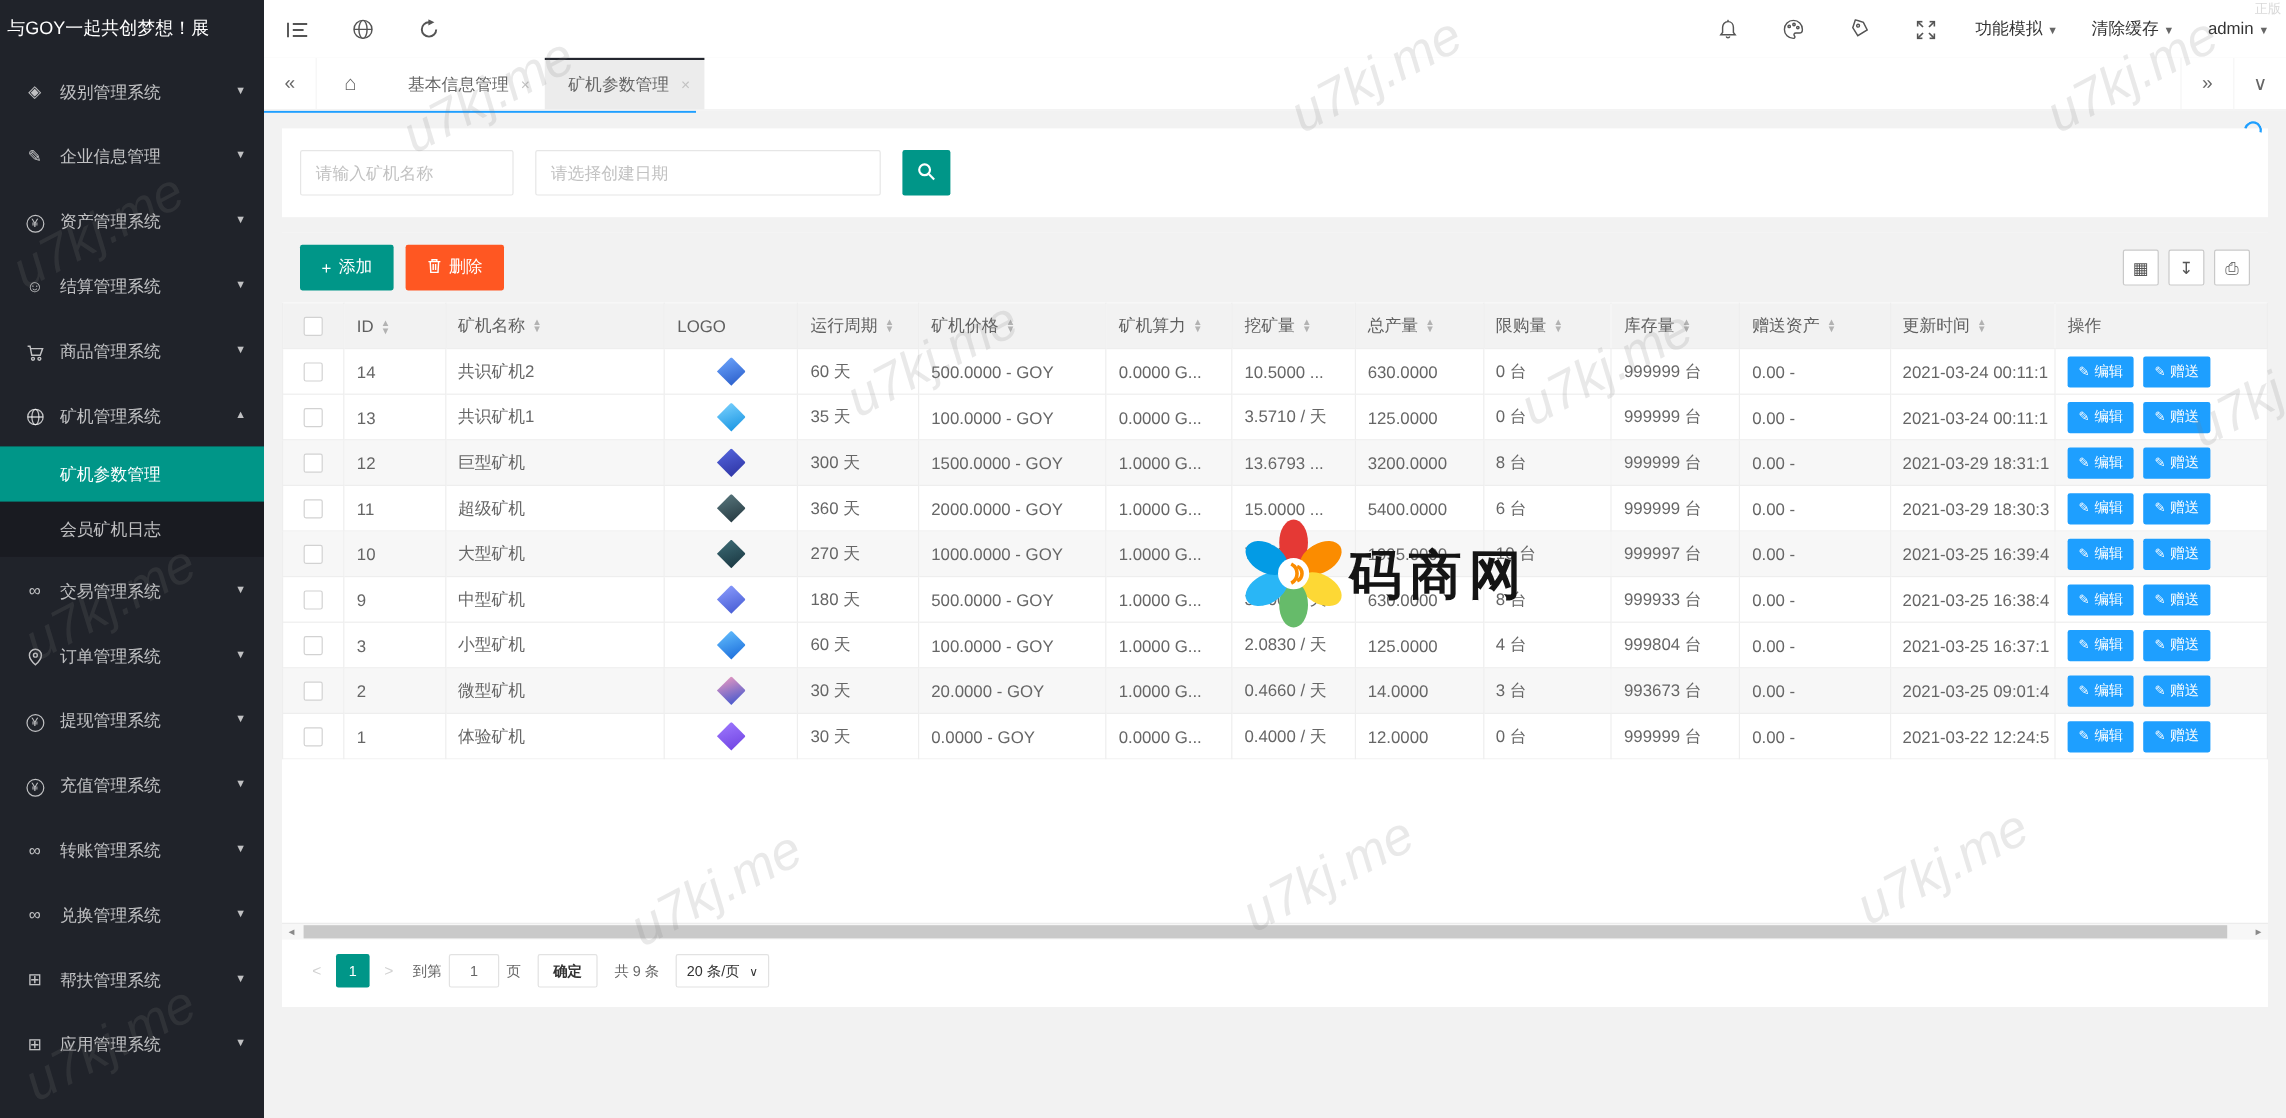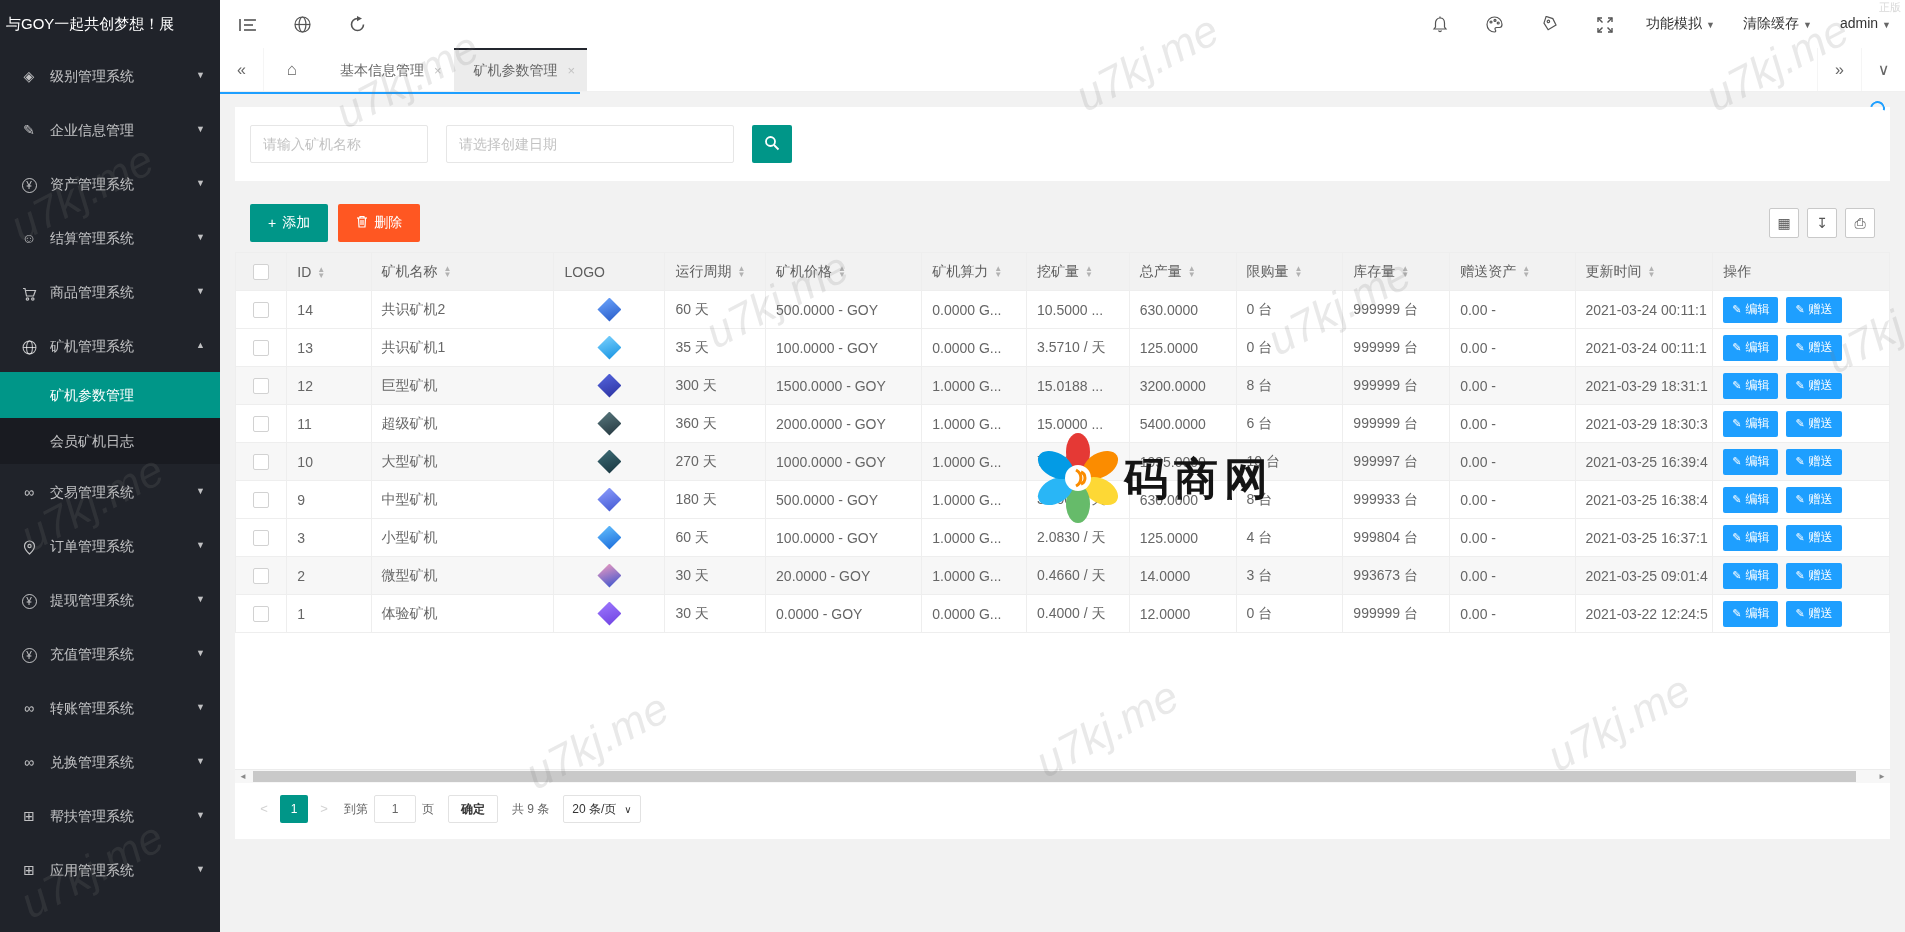--- a/index.html
+++ b/index.html
@@ -357,21 +357,21 @@
                 <tr>
                   <td>
                     <span class="cbx"></span>
                   </td>
                   <td>12</td>
                   <td>巨型矿机</td>
                   <td class="c-logo"><span class="gem" style="background:linear-gradient(160deg,#5668e0,#2a2f9e)"></span></td>
                   <td>300 天</td>
                   <td>1500.0000 - GOY</td>
                   <td>1.0000 G...</td>
-                  <td>15.0188 ...</td>
+                  <td>13.6793 ...</td>
                   <td>3200.0000</td>
                   <td>8 台</td>
                   <td>999999 台</td>
                   <td>0.00 -</td>
                   <td>2021-03-29 18:31:1</td>
                   <td class="c-ops"><button class="mini"><i class="pic">✎</i>编辑</button><button class="mini"><i class="pic">✎</i>赠送</button></td>
                 </tr>
                 <tr>
                   <td>
                     <span class="cbx"></span>

